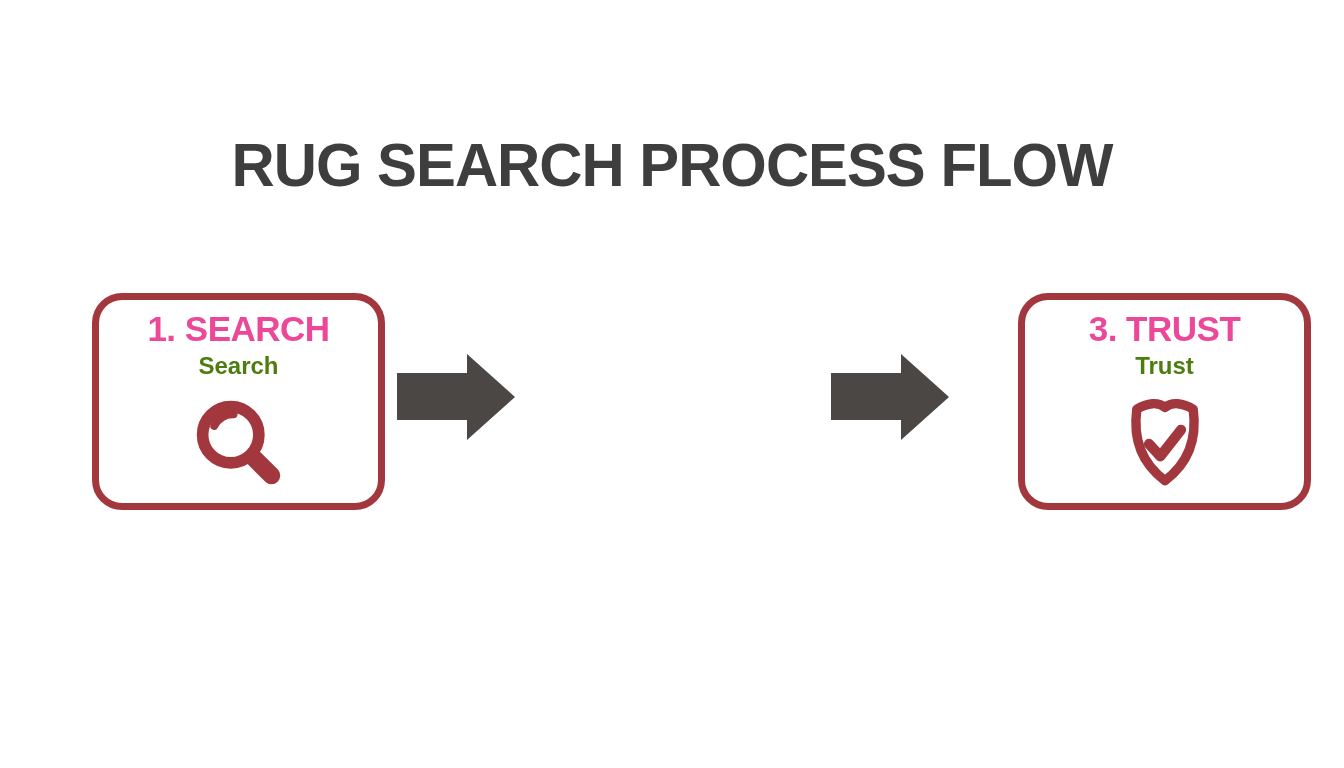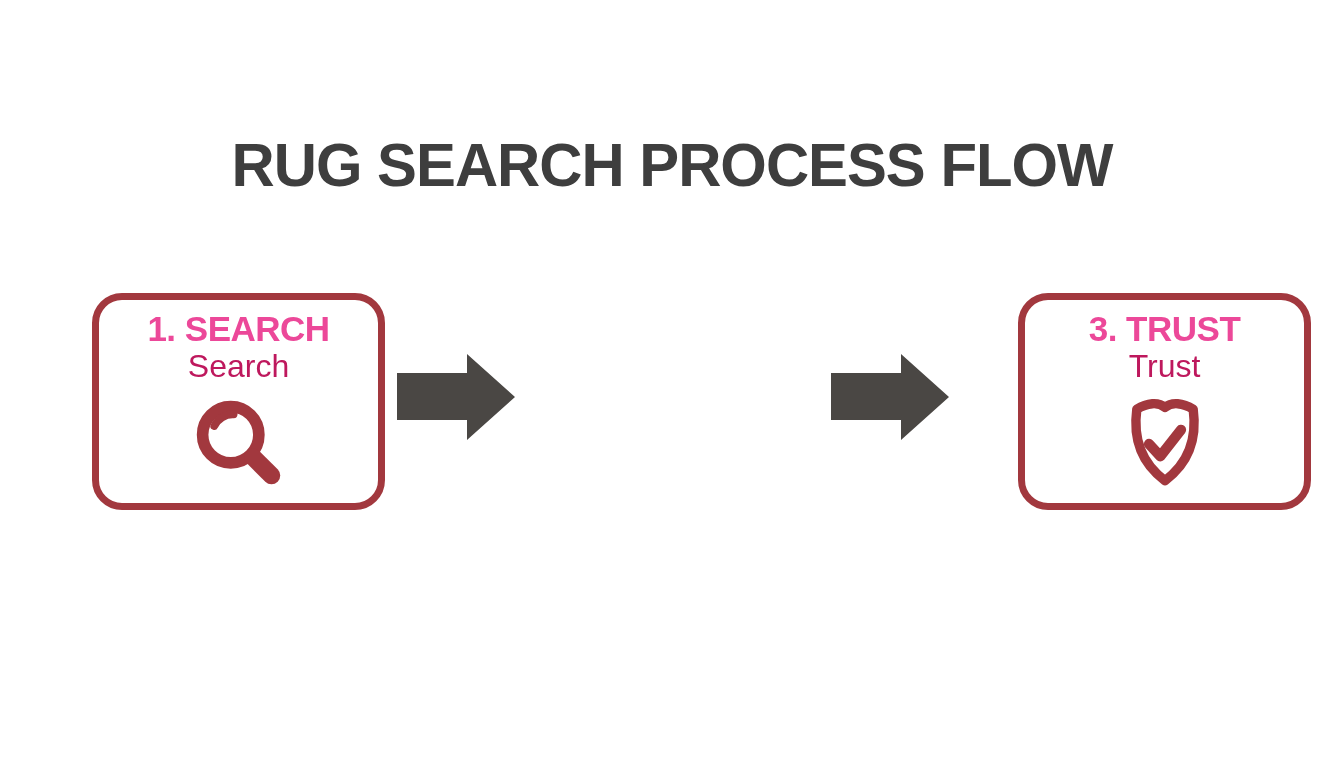--- a/index.html
+++ b/index.html
@@ -47,24 +47,24 @@
   .step-box.pos-3 { left: 980px; margin-left: 38px; }
   .step-heading {
     font-size: 35px;
     line-height: 40px;
     font-weight: 700;
     color: #ec4899;
     letter-spacing: -0.5px;
     white-space: nowrap;
   }
   .step-subtitle {
-    font-size: 32px;
+    font-size: 24px;
     line-height: 34px;
-    font-weight: 400;
-    color: #be185d;
+    font-weight: 700;
+    color: #4d7c0f;
     white-space: nowrap;
   }
   .step-icon {
     flex: 1;
     display: flex;
     align-items: center;
     justify-content: center;
     margin-top: 2px;
   }
   .flow-arrow {

